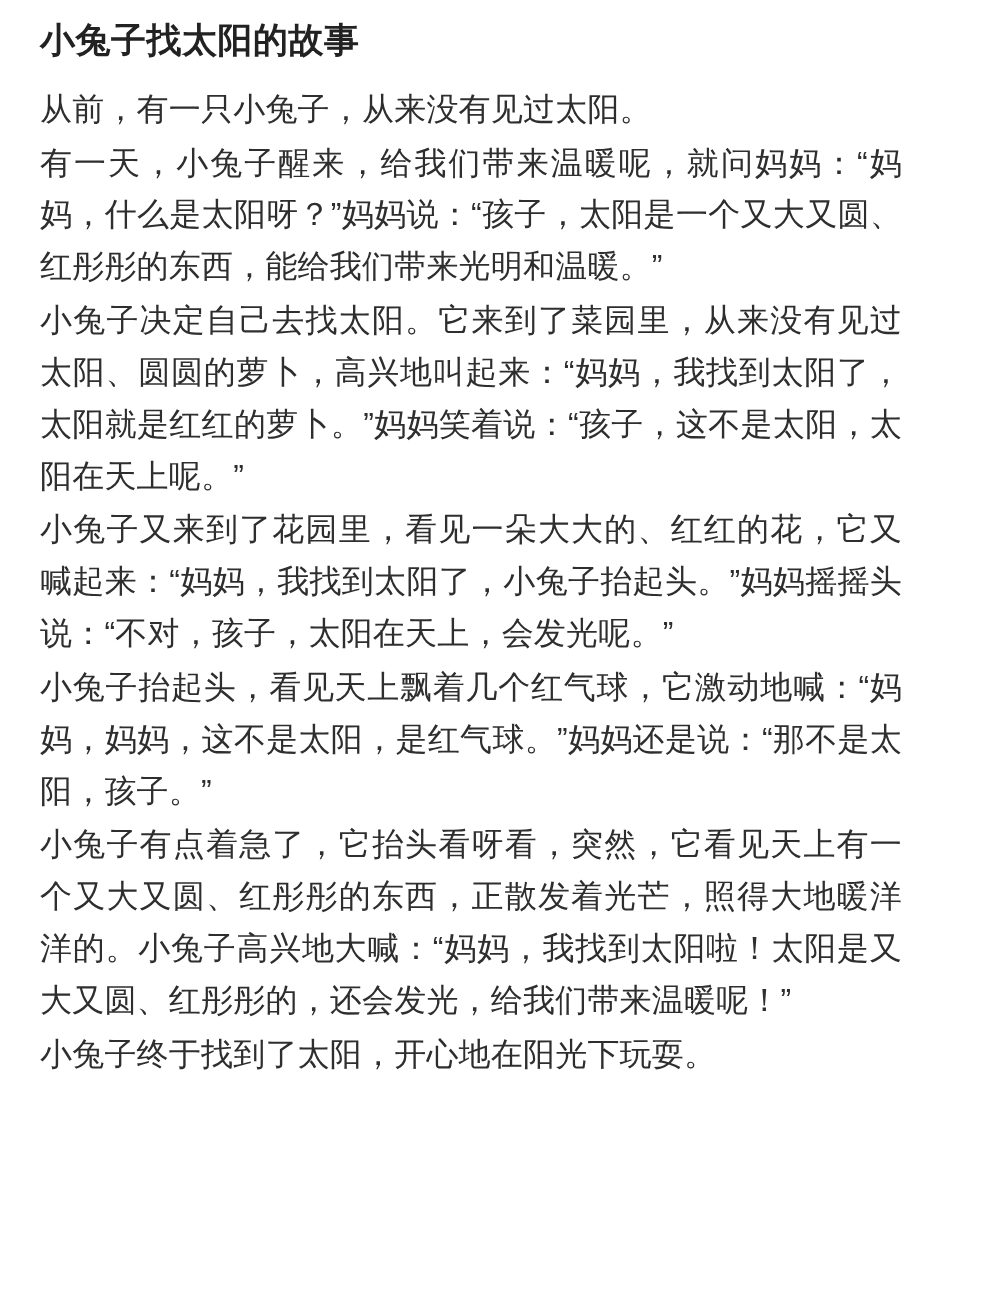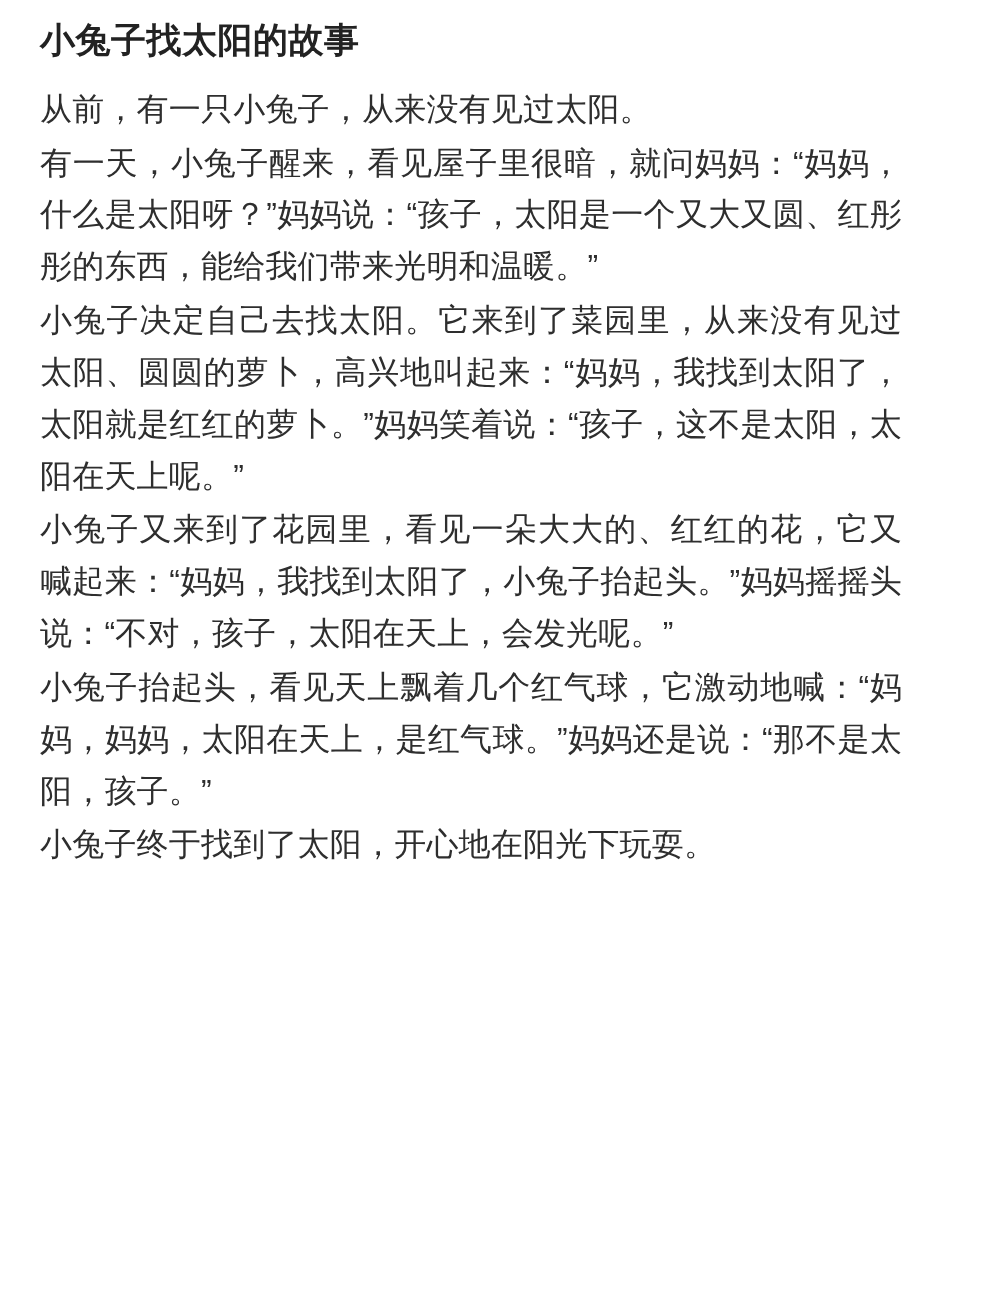--- a/index.html
+++ b/index.html
@@ -44,19 +44,20 @@
     margin-bottom: 0;
   }
 </style>
 </head>
 <body>
 
 <div class="page">
   <h1 class="doc-title">小兔子找太阳的故事</h1>
   <div class="body-text">
     <p class="para">从前，有一只小兔子，从来没有见过太阳。</p>
-    <p class="para">有一天，小兔子醒来，看见屋子里很暗，就问妈妈：“妈妈，什么是太阳呀？”妈妈说：“孩子，太阳是一个又大又圆、红彤彤的东西，能给我们带来光明和温暖。”</p>
+    <p class="para">有一天，小兔子醒来，给我们带来温暖呢，就问妈妈：“妈妈，什么是太阳呀？”妈妈说：“孩子，太阳是一个又大又圆、红彤彤的东西，能给我们带来光明和温暖。”</p>
     <p class="para">小兔子决定自己去找太阳。它来到了菜园里，从来没有见过太阳、圆圆的萝卜，高兴地叫起来：“妈妈，我找到太阳了，太阳就是红红的萝卜。”妈妈笑着说：“孩子，这不是太阳，太阳在天上呢。”</p>
     <p class="para">小兔子又来到了花园里，看见一朵大大的、红红的花，它又喊起来：“妈妈，我找到太阳了，小兔子抬起头。”妈妈摇摇头说：“不对，孩子，太阳在天上，会发光呢。”</p>
-    <p class="para">小兔子抬起头，看见天上飘着几个红气球，它激动地喊：“妈妈，妈妈，太阳在天上，是红气球。”妈妈还是说：“那不是太阳，孩子。”</p>
+    <p class="para">小兔子抬起头，看见天上飘着几个红气球，它激动地喊：“妈妈，妈妈，这不是太阳，是红气球。”妈妈还是说：“那不是太阳，孩子。”</p>
+    <p class="para">小兔子有点着急了，它抬头看呀看，突然，它看见天上有一个又大又圆、红彤彤的东西，正散发着光芒，照得大地暖洋洋的。小兔子高兴地大喊：“妈妈，我找到太阳啦！太阳是又大又圆、红彤彤的，还会发光，给我们带来温暖呢！”</p>
     <p class="para">小兔子终于找到了太阳，开心地在阳光下玩耍。</p>
   </div>
 </div>
 
 </body></html>

